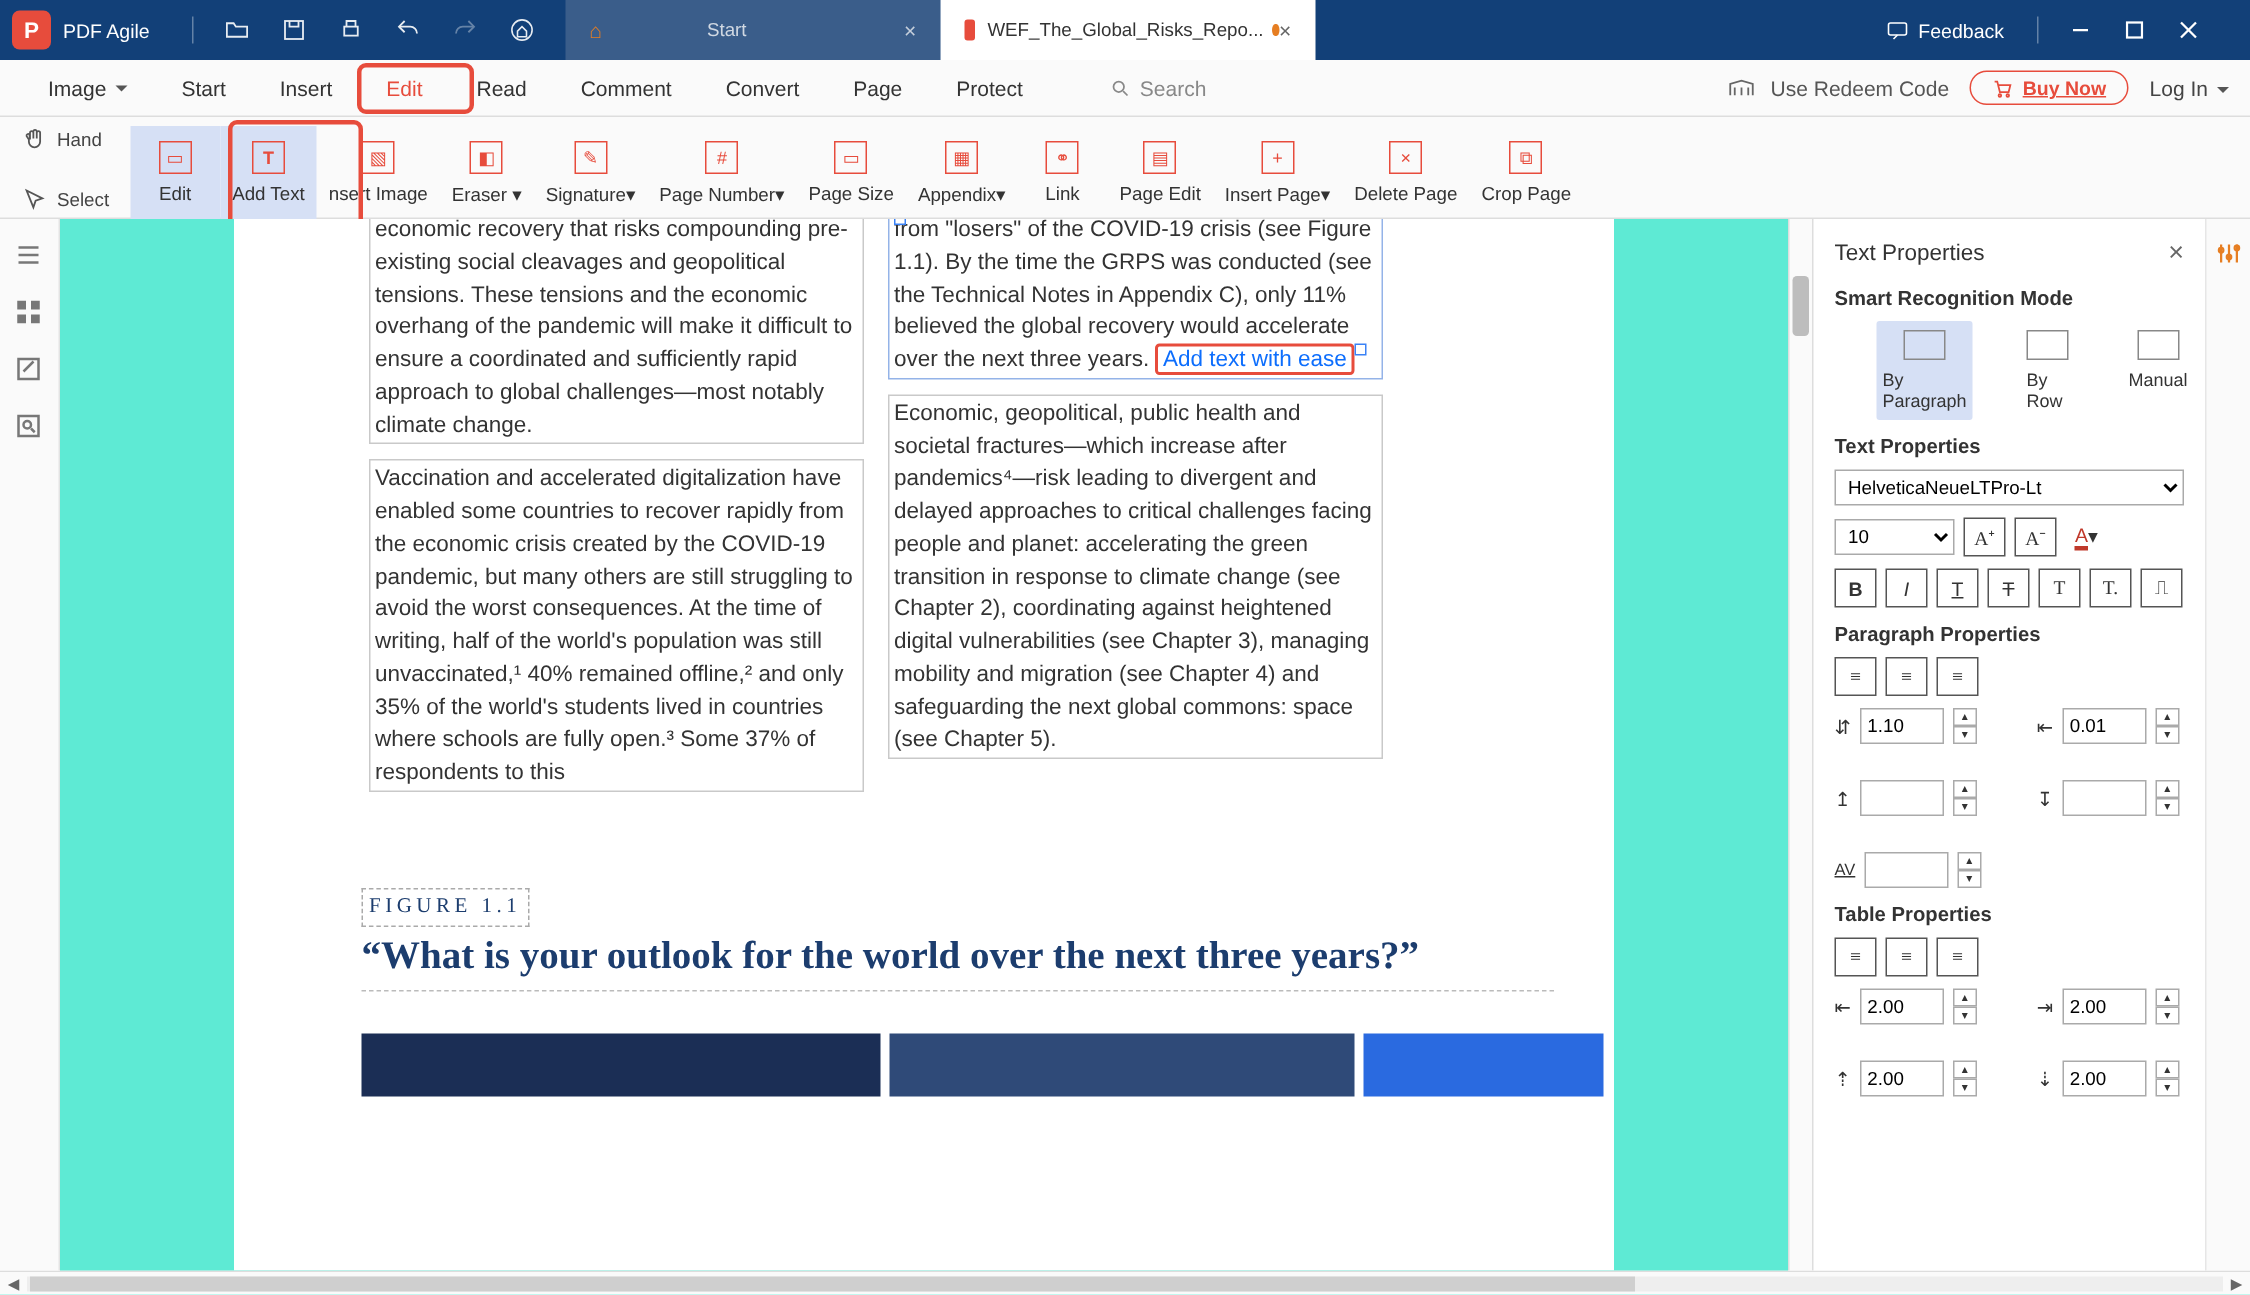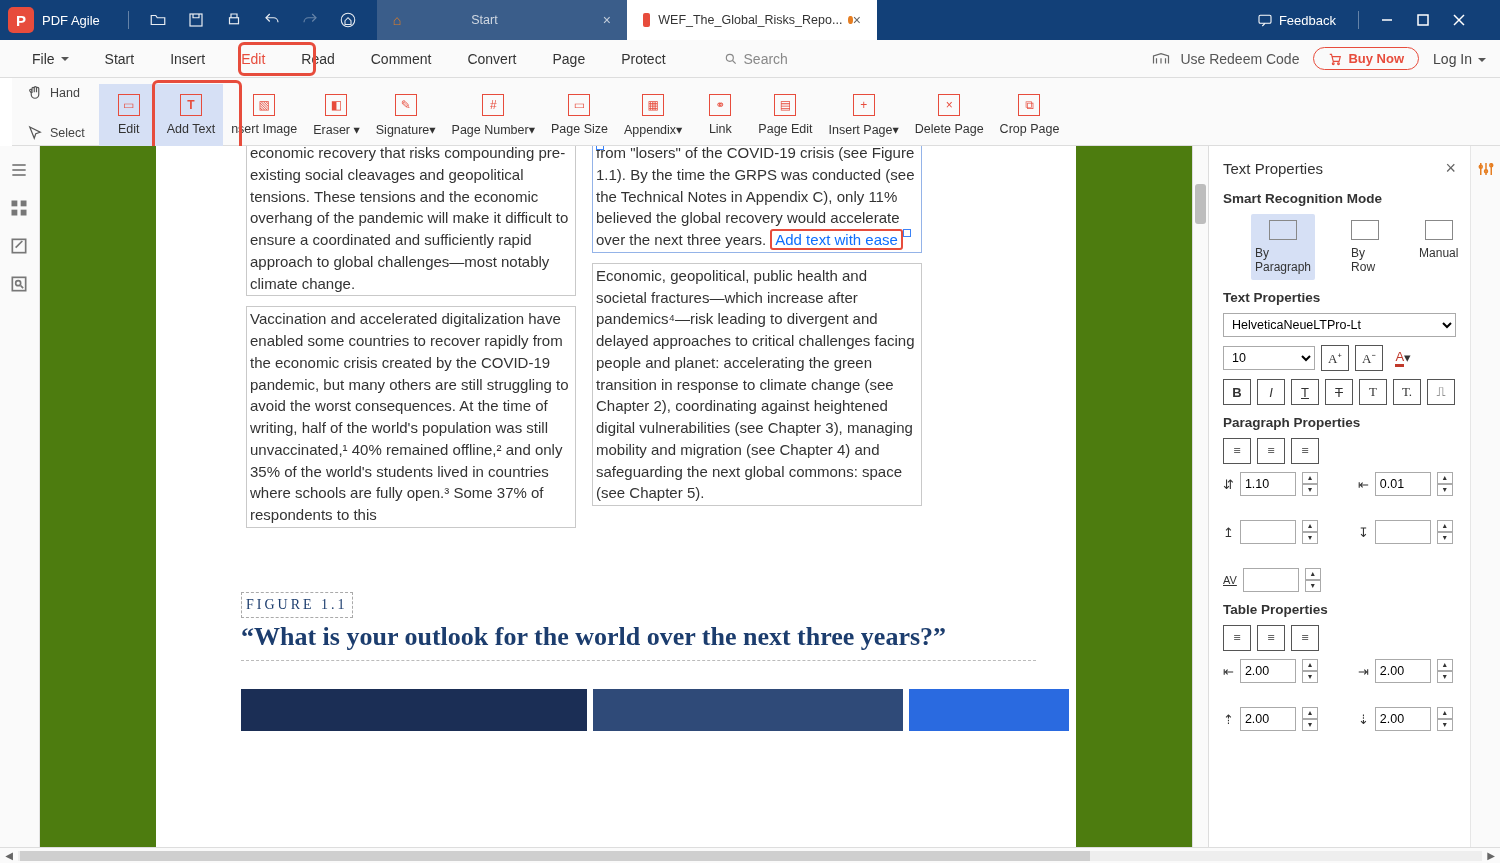--- a/index.html
+++ b/index.html
@@ -24,39 +24,39 @@
 .titlebar .winbtn { width: 36px; height: 40px; display: flex; align-items: center; justify-content: center; cursor: pointer; }
 
 
 .menubar { height: 38px; background: #fafafa; border-bottom: 1px solid #ddd; display: flex; align-items: center; padding: 0 14px; font-size: 14px; color: #333; }
 .menubar .mitem { padding: 0 18px; height: 100%; display: flex; align-items: center; cursor: pointer; }
 .menubar .mitem.active { color: #e74c3c; }
 .menubar .dd::after { content: ""; display: inline-block; border: 4px solid transparent; border-top-color: #555; margin-left: 6px; transform: translateY(2px); }
 .menubar .search { margin-left: 40px; color: #888; display: flex; align-items: center; gap: 6px; }
 .menubar .right { margin-left: auto; display: flex; align-items: center; gap: 14px; }
 .menubar .redeem { color: #555; display: flex; align-items: center; gap: 10px; }
-.menubar .buy { border: 1.5px solid #e74c3c; color: #e74c3c; border-radius: 14px; padding: 3px 14px; font-weight: 600; font-size: 13px; display: flex; align-items: center; gap: 6px; }
+.menubar .buy { border: 1.5px solid #e74c3c; color: #e74c3c; border-radius: 14px; padding: 3px 14px; font-weight: 600; font-size: 13px; display: flex; align-items: center; gap: 6px; text-decoration: underline; }
 .menubar .login { color: #444; }
 
 .highlight-edit { position: absolute; border: 3px solid #e74c3c; border-radius: 6px; pointer-events:none; }
 
 
-.ribbon { height: 68px; background: #fafafa; border-bottom: 1px solid #ddd; display: flex; align-items: flex-start; padding: 6px 0 0 14px; font-size: 12.5px; color: #333; position: relative; margin-left: 12px; }
+.ribbon { height: 68px; background: #fafafa; border-bottom: 1px solid #ddd; display: flex; align-items: flex-start; padding: 6px 0 0 14px; font-size: 12.5px; color: #333; position: relative; }
 .ribbon .col { display: flex; flex-direction: column; align-items: flex-start; justify-content: space-between; height: 58px; margin-right: 14px; }
 .ribbon .col .row { display: flex; align-items: center; gap: 6px; color: #444; cursor: pointer; }
 .ribbon .btn { display: flex; flex-direction: column; align-items: center; justify-content: center; min-width: 60px; height: 62px; padding: 0 8px; gap: 6px; cursor: pointer; color: #333; font-size: 12.5px; }
 .ribbon .btn.sel { background: #d6e0f5; }
 .ribbon .btn .ic { width: 22px; height: 22px; border: 1.5px solid #e74c3c; display: flex; align-items: center; justify-content: center; color: #e74c3c; font-size: 12px; }
 .ribbon .btn .lbl { white-space: nowrap; }
 
 
 .main { display: flex; height: calc(863px - 40px - 38px - 68px - 16px); }
 .leftrail { width: 40px; background: #fafafa; border-right: 1px solid #e3e3e3; display: flex; flex-direction: column; align-items: center; gap: 16px; padding-top: 14px; }
 .leftrail .licon { width: 22px; height: 22px; color: #777; cursor: pointer; }
-.doc-area { flex: 1; background: #4d7c0f; display: flex; justify-content: center; overflow: hidden; position: relative; }
+.doc-area { flex: 1; background: #5eead4; display: flex; justify-content: center; overflow: hidden; position: relative; }
 .page { width: 920px; background: #fff; margin-top: 0; position: relative; font-size: 15px; color: #333; line-height: 1.45; }
 .page .colL, .page .colR { position: absolute; width: 330px; }
 .page .colL { left: 90px; top: -6px; }
 .page .colR { left: 436px; top: -6px; }
 .page .box { border: 1px solid #c9c9c9; padding: 1px 3px; margin-bottom: 10px; }
 .page .inserted { color: #0d6efd; }
 .page .ins-border { border: 2px solid #e74c3c; border-radius: 3px; padding: 0 3px; }
 .page .sel-handles { position: relative; }
 .page .sel-handles::before, .page .sel-handles::after { content:""; position:absolute; width:6px; height:6px; border:1px solid #3b82f6; background:#fff; }
 .page .figure { position: absolute; left: 85px; top: 446px; right: 40px; }
@@ -184,21 +184,21 @@
         <svg width="12" height="12">
           <line x1="1" y1="1" x2="11" y2="11" stroke="white" stroke-width="1.5"></line>
           <line x1="11" y1="1" x2="1" y2="11" stroke="white" stroke-width="1.5"></line>
         </svg>
       </div>
   </div>
 </div>
 
 <div class="menubar">
   <div class="mitem dd">
-      <span>File</span>
+      <span>Image</span>
     </div>
   <div class="mitem">
       <span>Start</span>
     </div>
   <div class="mitem">
       <span>Insert</span>
     </div>
   <div class="mitem active">
       <span>Edit</span>
     </div>
@@ -395,21 +395,21 @@
         </div>
       <div class="mode">
           <div class="mic"></div>
           <span>Manual</span>
         </div>
     </div>
 
     <div class="psec">Text Properties</div>
     <select style="width:100%"><option>HelveticaNeueLTPro-Lt</option></select>
     <div class="row" style="margin-top:8px">
-      <select class="num" style="width:92px"><option>10</option></select>
+      <select class="num" style="width:80px"><option>10</option></select>
       <div class="sq">A⁺</div>
       <div class="sq">A⁻</div>
       <div class="sq" style="border:none"><span style="border-bottom:3px solid #c0392b; color:#c0392b">A</span>▾</div>
     </div>
     <div class="row">
       <div class="sq">
           <b>B</b>
         </div>
       <div class="sq">
           <i>I</i>

